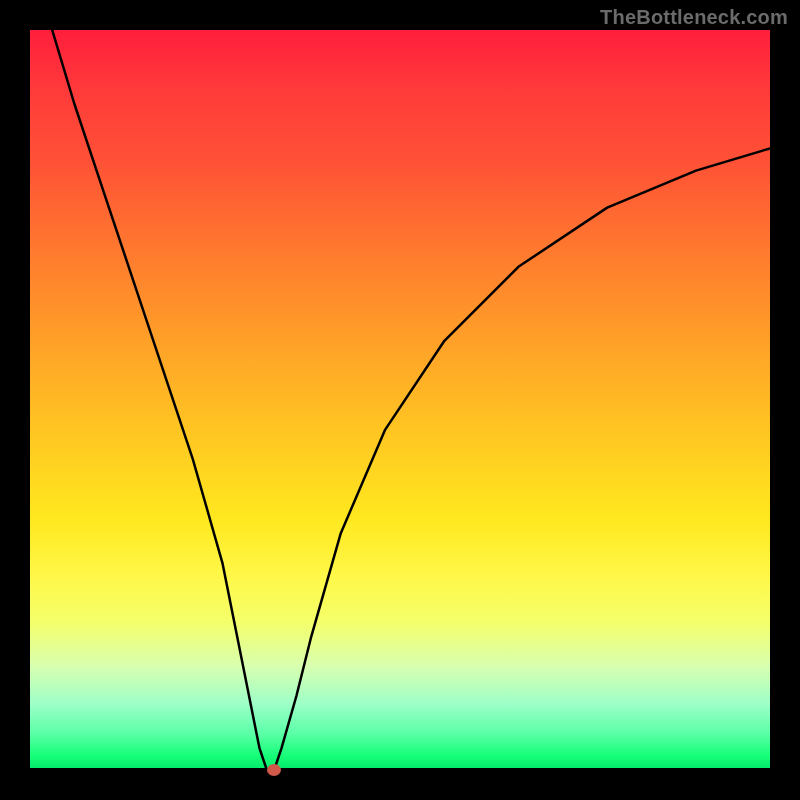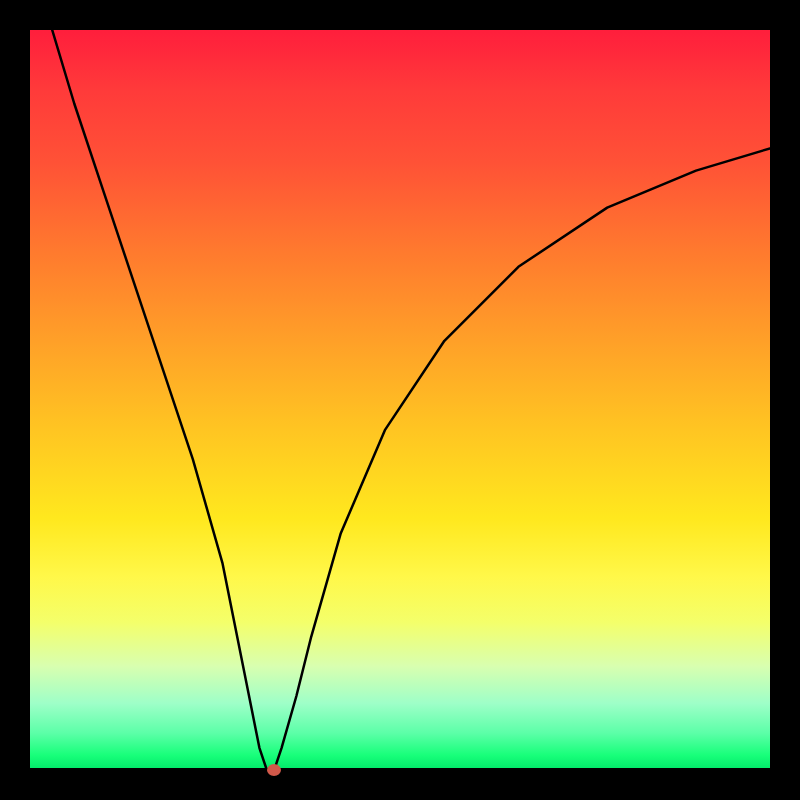--- a/index.html
+++ b/index.html
@@ -82,13 +82,14 @@
   <div class="plot-area"></div>
   <div class="axis-left"></div>
   <div class="axis-bottom"></div>
 
   <svg class="curve-svg" viewBox="0 0 740 740" preserveAspectRatio="none">
     <path id="curve-path" fill="none" stroke="#000" stroke-width="2.5" stroke-linejoin="round" stroke-linecap="round" d="M22.2 0.0 L44.4 74.0 L74.0 162.8 L103.6 251.6 L133.2 340.4 L162.8 429.2 L192.4 532.8 L207.2 606.8 L222.0 680.8 L229.4 717.8 L236.8 740.0 L244.2 740.0 L251.6 717.8 L266.4 666.0 L281.2 606.8 L310.8 503.2 L355.2 399.6 L414.4 310.8 L488.4 236.8 L577.2 177.6 L666.0 140.6 L740.0 118.4"></path>
   </svg>
 
   <div id="marker" class="marker" style="background: rgb(209, 89, 74); left: 274.2px; top: 770px;"></div>
 
+  <div class="watermark">TheBottleneck.com</div>
 </div>
 
 </body></html>

